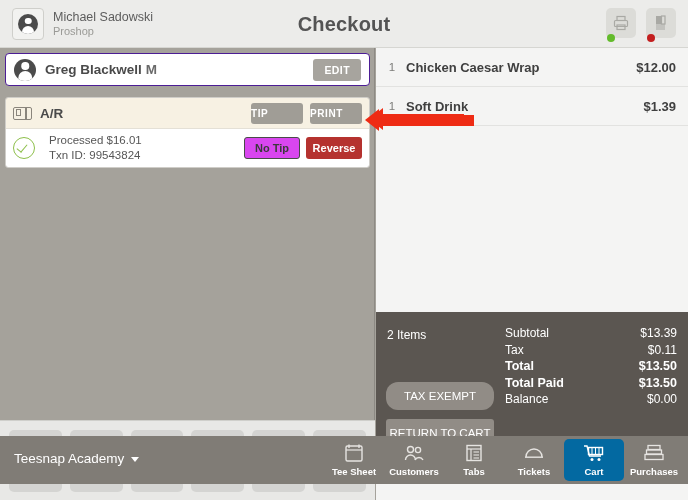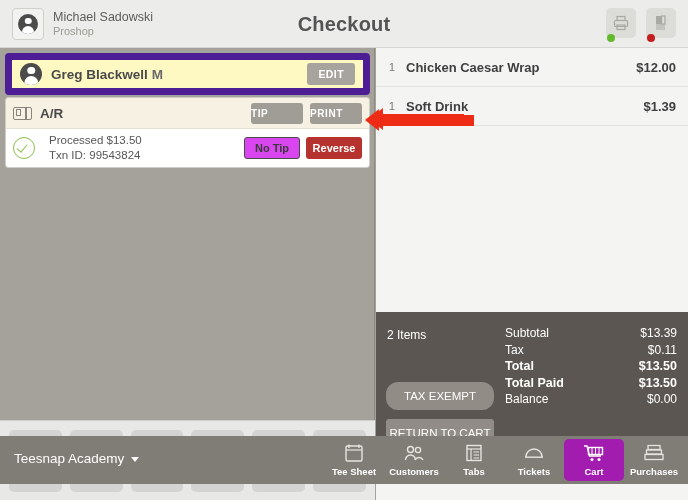--- a/index.html
+++ b/index.html
@@ -116,23 +116,23 @@
     position: absolute;
     left: 0; top: 48px;
     width: 375px; height: 452px;
     background: #a5a29b;
     border-right: 1px solid #8d8a84;
     box-sizing: border-box;
   }
   #customer-row {
     position: absolute;
     left: 5px; top: 5px;
-    width: 365px; height: 42px;
-    background: #fef9c3;
-    border: 7px solid #4c1d95;
+    width: 365px; height: 33px;
+    background: #ffffff;
+    border: 1px solid #4c1d95;
     border-radius: 4px;
     box-sizing: border-box;
     display: flex;
     align-items: center;
     padding: 0 8px;
   }
   .cust-avatar {
     width: 22px; height: 22px;
     border-radius: 50%;
     background: #4b4b4b;
@@ -452,21 +452,21 @@
   }
   .nav-item {
     width: 60px;
     display: flex;
     flex-direction: column;
     align-items: center;
     justify-content: center;
     gap: 3px;
     border-radius: 5px;
   }
-  .nav-item.active { background: #a21caf; }
+  .nav-item.active { background: #0369a1; }
   .nav-label {
     font-size: 9.5px;
     font-weight: bold;
     color: #ffffff;
   }
   .nav-ico { width: 24px; height: 20px; }
 
   
   .arrow {
     position: absolute;
@@ -539,21 +539,21 @@
             <b></b>
             <i></i>
           </span>
         <span id="ar-label">A/R</span>
         <span class="ar-btn" id="tip-button">TIP</span>
         <span class="ar-btn" id="print-button">PRINT</span>
       </div>
       <div id="txn-row">
         <span class="check-circle"></span>
         <span id="txn-text">
-          <div id="txn-line1">Processed $13.50</div>
+          <div id="txn-line1">Processed $16.01</div>
           <div id="txn-line2">Txn ID: 99543824</div>
         </span>
         <span id="no-tip-button">No Tip</span>
         <span id="reverse-button">Reverse</span>
       </div>
     </div>
 
     <div id="pay-tray">
 
       <div class="pay-btn">

